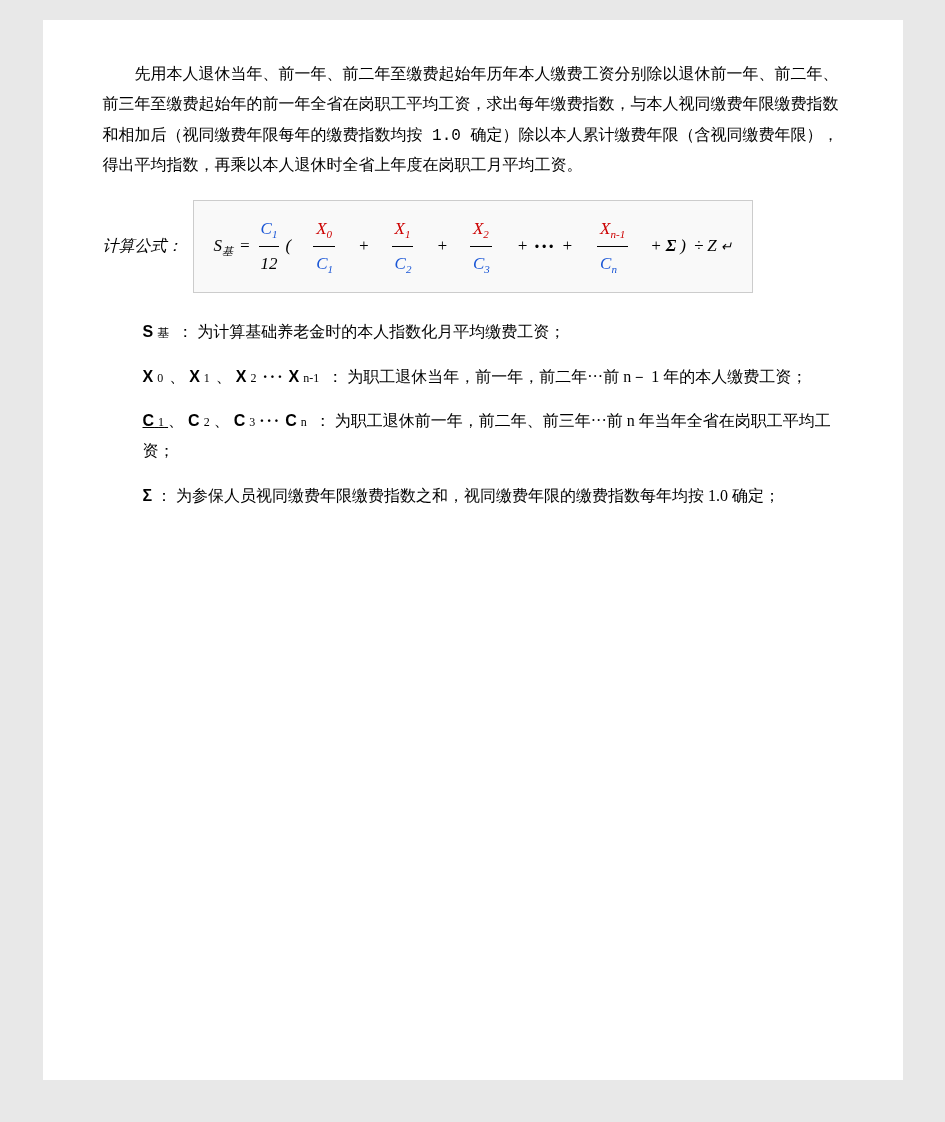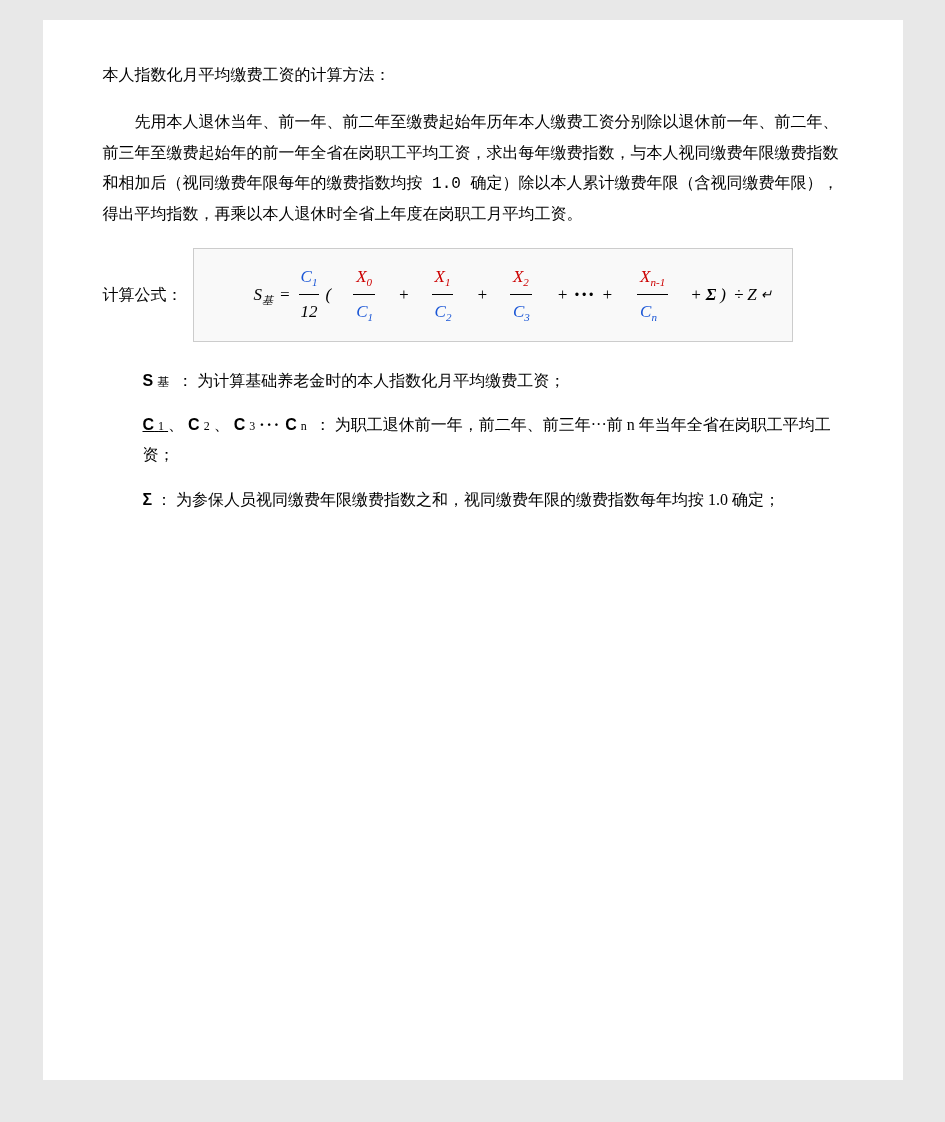--- a/index.html
+++ b/index.html
@@ -33,20 +33,21 @@
     .indent {
       text-indent: 2em;
       font-family: Liberation Mono, monospace;
     }
 
     .formula-label {
       font-size: 16px;
       white-space: nowrap;
       margin-right: 10px;
       align-self: center;
+      font-style: italic;
     }
 
     .formula-box {
       border: 1px solid #ccc;
       background: #f9f9f9;
       padding: 12px 20px;
       display: inline-block;
     }
 
     .formula-inner {
@@ -130,34 +131,31 @@
       display: flex;
       align-items: center;
       margin: 10px 0 24px 0;
     }
   </style>
 </head>
 <body>
 
 <div class="page">
 
-  <div class="paragraph">
-    <span>本人指数化月平均缴费工资的计算方法：</span>
-  </div>
 
   <div class="paragraph indent">
     <span>先用本人退休当年、前一年、前二年至缴费起始年历年本人缴费工资分别除以退休前一年、前二年、前三年至缴费起始年的前一年全省在岗职工平均工资，求出每年缴费指数，与本人视同缴费年限缴费指数和相加后（视同缴费年限每年的缴费指数均按 1.0 确定）除以本人累计缴费年限（含视同缴费年限），得出平均指数，再乘以本人退休时全省上年度在岗职工月平均工资。</span>
   </div>
 
   <div class="formula-wrapper">
     <span class="formula-label">计算公式：</span>
     <div class="formula-box">
       <div class="formula-inner">
 
-        <span style="font-style:italic; font-family:'Times New Roman',serif;margin-left:40px;">
+        <span style="font-style:italic; font-family:'Times New Roman',serif;">
           <i>S</i><sub style="font-size:0.65em;">基</sub>
         </span>
         <span style="margin: 0 6px;">=</span>
         <span class="frac">
           <span class="num"><span class="blue-var">C</span><sub style="font-size:0.65em; color:#1a56d6;">1</sub></span>
           <span class="den">12</span>
         </span>
         <span style="margin: 0 4px;">(</span>
         <span class="frac-sub">
           <span class="num"><span class="red-var">X</span><sub style="font-size:0.65em; color:#cc0000;">0</sub></span>
@@ -193,20 +191,35 @@
 
   <div class="definition-block">
 
     <div class="def-line">
       <span class="bold-cn">S</span>
       <span style="font-size:0.75em; vertical-align:baseline; margin-right:4px;"> 基</span>
       <span>：</span>
       <span>为计算基础养老金时的本人指数化月平均缴费工资；</span>
     </div>
 
+    <div class="def-line">
+      <span class="bold-cn">X</span>
+      <span style="font-size:0.75em; margin-right:2px;"> 0</span>
+      <span>、</span>
+      <span class="bold-cn">X</span>
+      <span style="font-size:0.75em; margin-right:2px;"> 1</span>
+      <span>、</span>
+      <span class="bold-cn">X</span>
+      <span style="font-size:0.75em; margin-right:2px;"> 2</span>
+      <span style="font-weight:bold; letter-spacing:2px;">···</span>
+      <span class="bold-cn">X</span>
+      <span style="font-size:0.75em; margin-right:4px;"> n-1</span>
+      <span>：</span>
+      <span>为职工退休当年，前一年，前二年···前 n－ 1 年的本人缴费工资；</span>
+    </div>
 
     <div class="def-line">
       <span style="margin-left: 0; text-decoration: underline;">
         <span class="bold-cn" style="color:#000;">C</span>
         <span style="font-size:0.75em;"> 1</span>
       </span>
       <span>、</span>
       <span class="bold-cn">C</span>
       <span style="font-size:0.75em;"> 2</span>
       <span>、</span>

